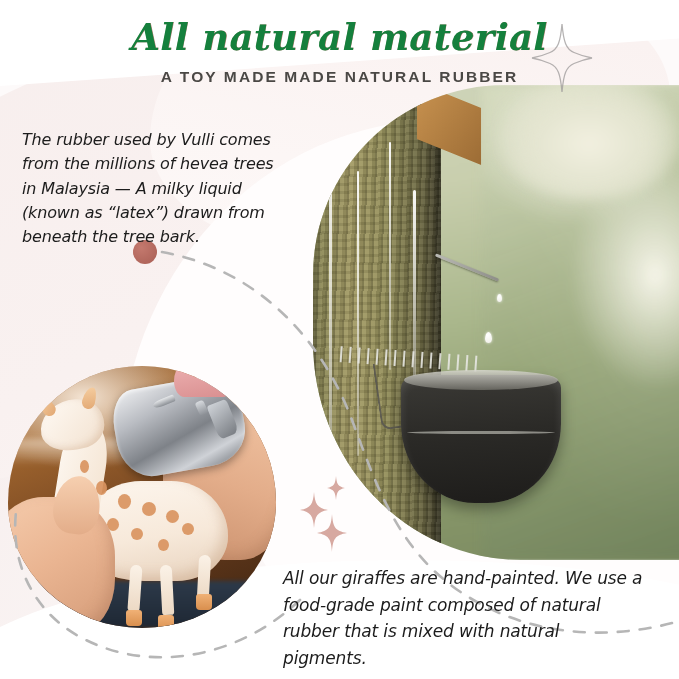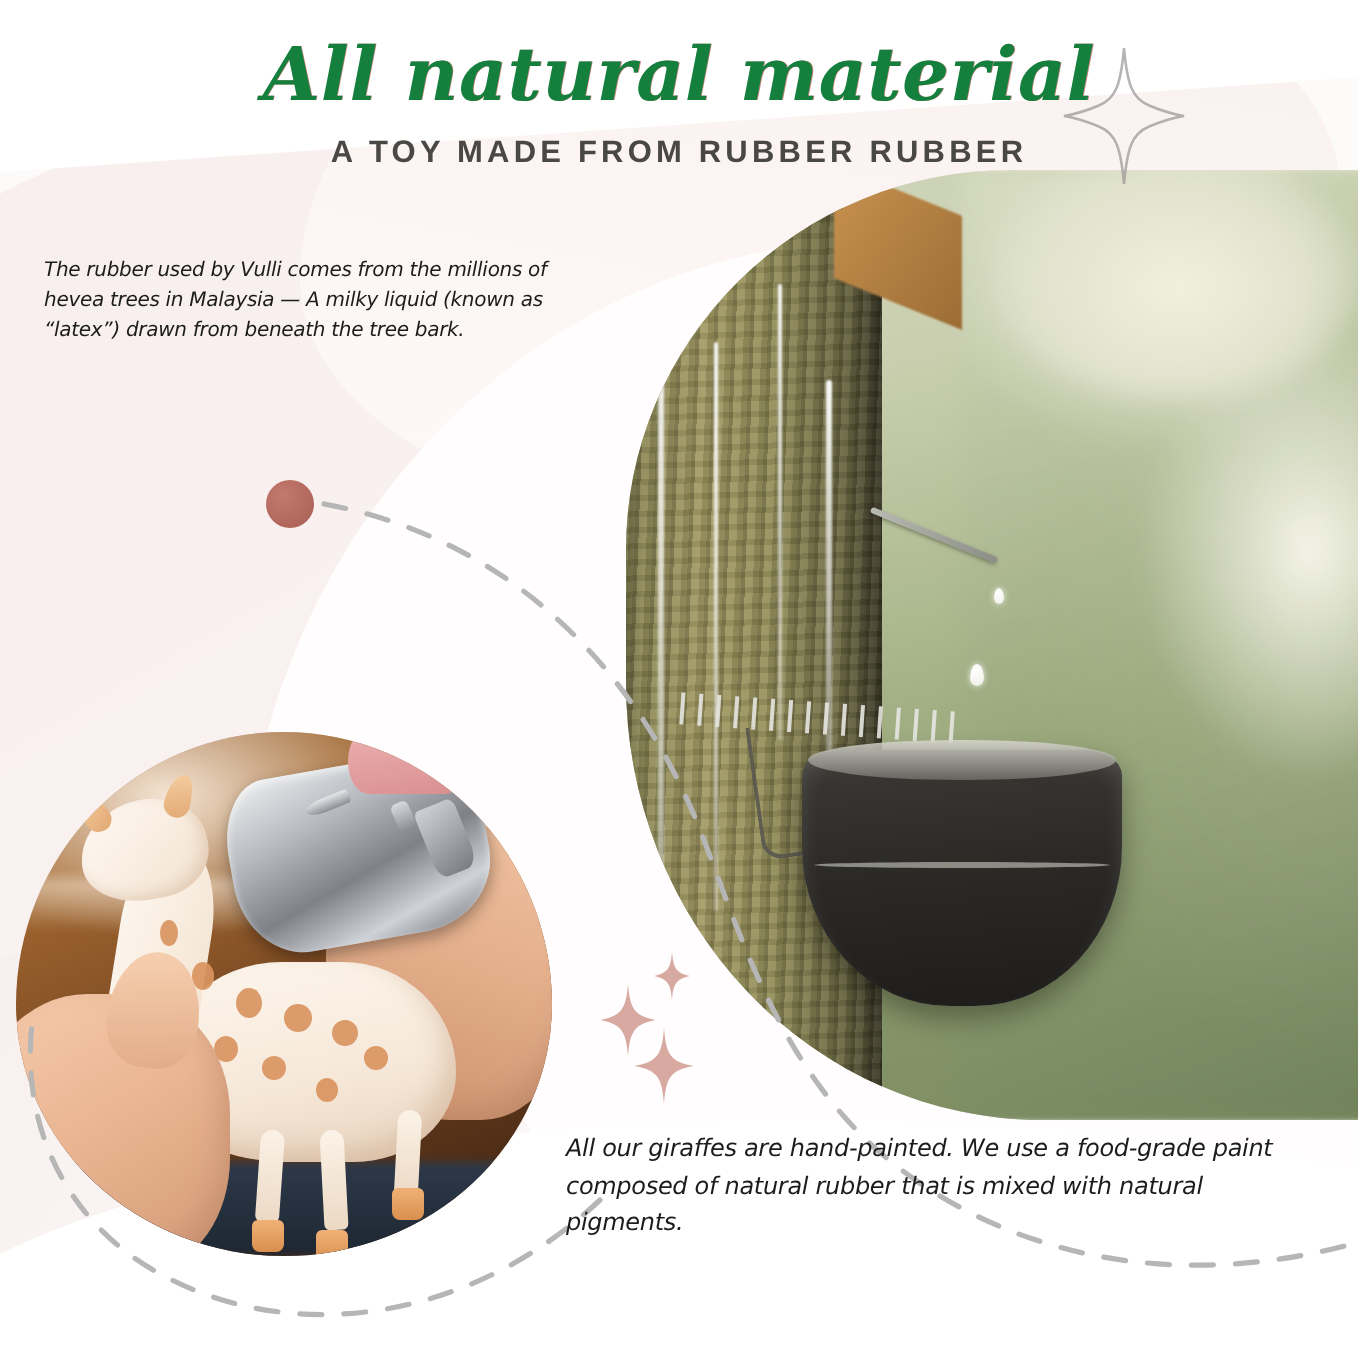--- a/index.html
+++ b/index.html
@@ -303,30 +303,30 @@
     background:linear-gradient(160deg,#cfd3d8,#777b81);
     border-radius:12% 16% 30% 24%;
     transform:rotate(-12deg);
   }
 
   
   .copy-top {
     position:absolute; left:22px; top:128px; width:268px; z-index:9;
     font-family:"DejaVu Sans", sans-serif;
     font-style:italic;
-    font-size:10px;
+    font-size:16px;
     line-height:1.52;
     color:#1c1c1c;
     letter-spacing:-0.15px;
   }
   .copy-bottom {
     position:absolute; left:283px; top:565px; width:360px; z-index:9;
     font-family:"DejaVu Sans", sans-serif;
     font-style:italic;
-    font-size:12px;
+    font-size:17px;
     line-height:1.56;
     color:#1c1c1c;
     letter-spacing:-0.15px;
   }
 
   
   .rose-dot {
     position:absolute; left:133px; top:240px;
     width:24px; height:24px; border-radius:50%;
     background:radial-gradient(circle at 35% 32%, #c4796e, #a85e54);
@@ -424,19 +424,19 @@
   </svg>
 
   <svg class="sparkles-mid" viewBox="0 0 80 90">
     <path d="M28,22 C29,34 31,38 42,40 C31,42 29,46 28,58 C27,46 25,42 14,40 C25,38 27,34 28,22 Z" fill="#d7a9a1"></path>
     <path d="M50,6 C50.7,14 52,16.5 59,18 C52,19.5 50.7,22 50,30 C49.3,22 48,19.5 41,18 C48,16.5 49.3,14 50,6 Z" fill="#d7a9a1"></path>
     <path d="M46,44 C47,57 49,61 61,63 C49,65 47,69 46,82 C45,69 43,65 31,63 C43,61 45,57 46,44 Z" fill="#d7a9a1"></path>
   </svg>
 
   <div class="header">
     <div class="title">All natural material</div>
-    <div class="subtitle">A TOY MADE FROM RUBBER RUBBER</div>
+    <div class="subtitle">A TOY MADE MADE NATURAL RUBBER</div>
   </div>
 
   <div class="copy-top">The rubber used by Vulli comes from the millions of hevea trees in Malaysia — A milky liquid (known as “latex”) drawn from beneath the tree bark.</div>
   <div class="copy-bottom">All our giraffes are hand-painted. We use a food-grade paint composed of natural rubber that is mixed with natural pigments.</div>
 
 </div>
 
 </body></html>

